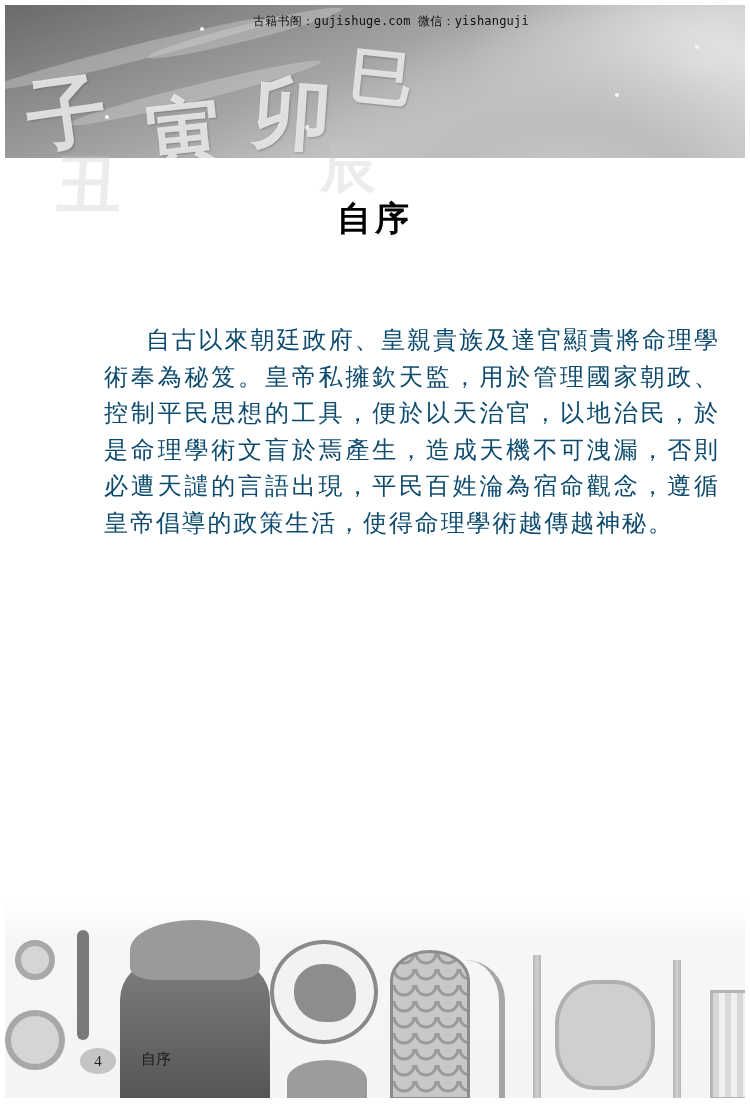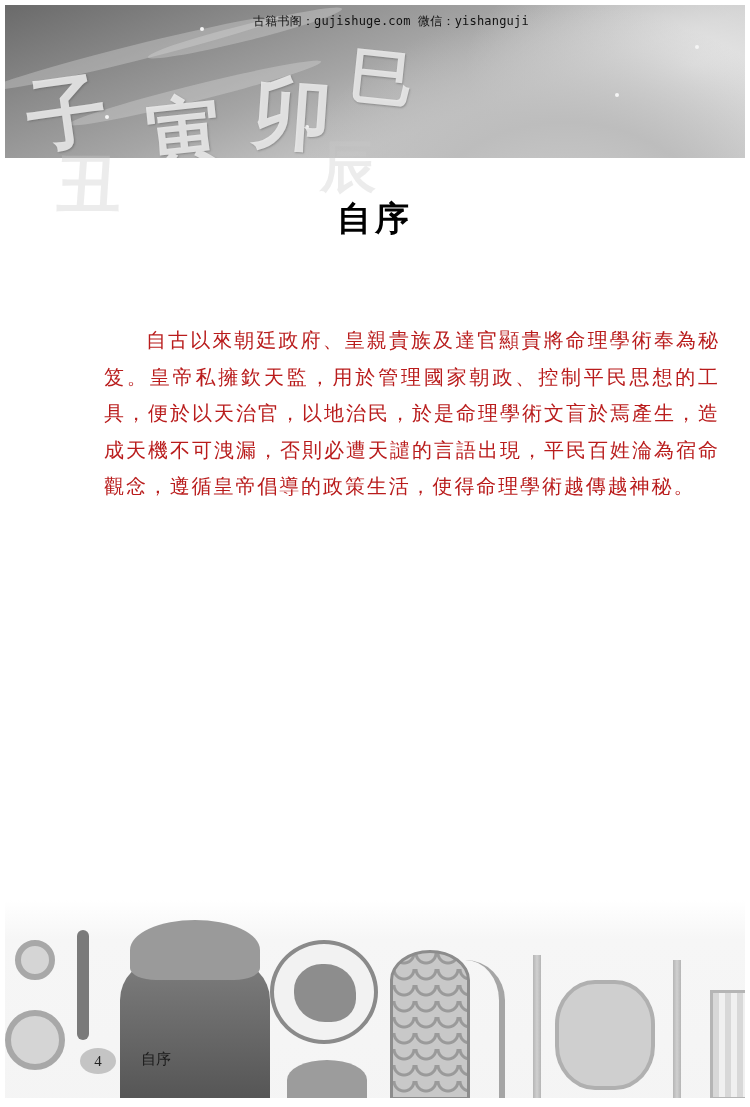--- a/index.html
+++ b/index.html
@@ -37,22 +37,22 @@
     
     .title {
       position: absolute; left: 0; top: 196px; width: 750px; text-align: center;
       font-family: "DejaVu Serif", serif; font-size: 34px; font-weight: bold;
       letter-spacing: 4px; color: #000;
     }
 
     
     .content { position: absolute; left: 104px; top: 322px; width: 616px; }
     .para {
-      font-family: "DejaVu Sans", sans-serif; font-size: 20px; line-height: 36.5px;
-      letter-spacing: 1.9px; color: #b91c1c; text-align: justify; text-indent: 42px;
+      font-family: "DejaVu Sans", sans-serif; font-size: 24px; line-height: 36.5px;
+      letter-spacing: 1.9px; color: #0c4a6e; text-align: justify; text-indent: 42px;
       margin-bottom: 18px;
     }
 
     
     .footer-art {
       position: absolute; left: 5px; top: 900px; width: 740px; height: 198px;
       overflow: hidden;
       background: linear-gradient(to bottom, rgba(255,255,255,1) 0%, rgba(240,240,240,0.6) 20%, rgba(220,220,220,0.3) 100%);
     }
     .fa { position: absolute; }

